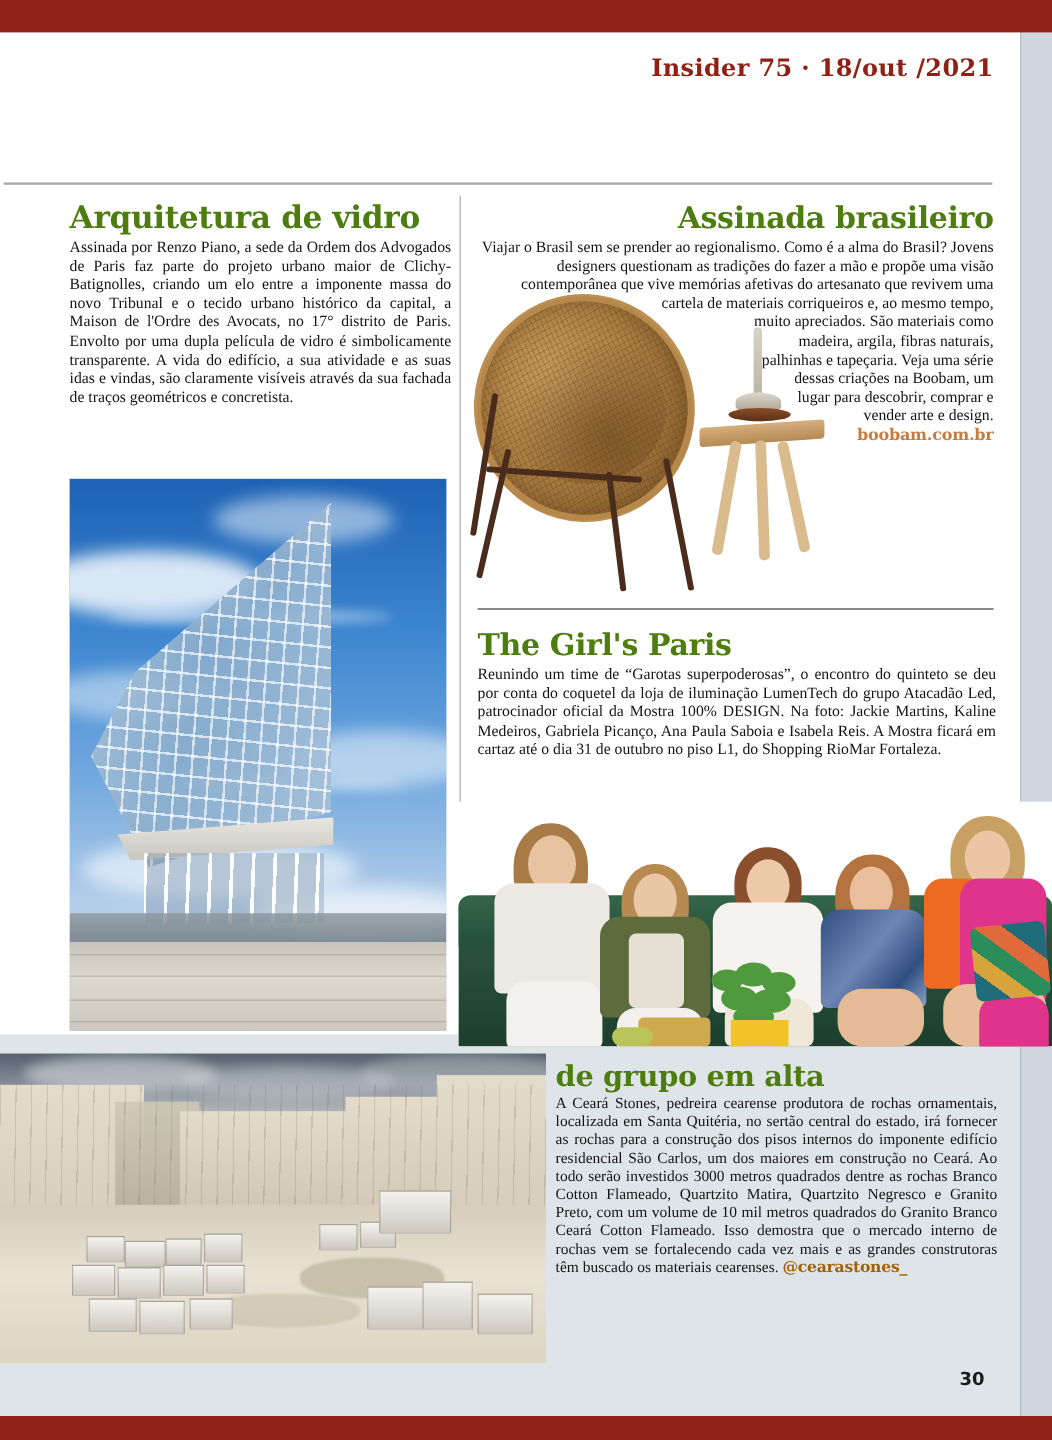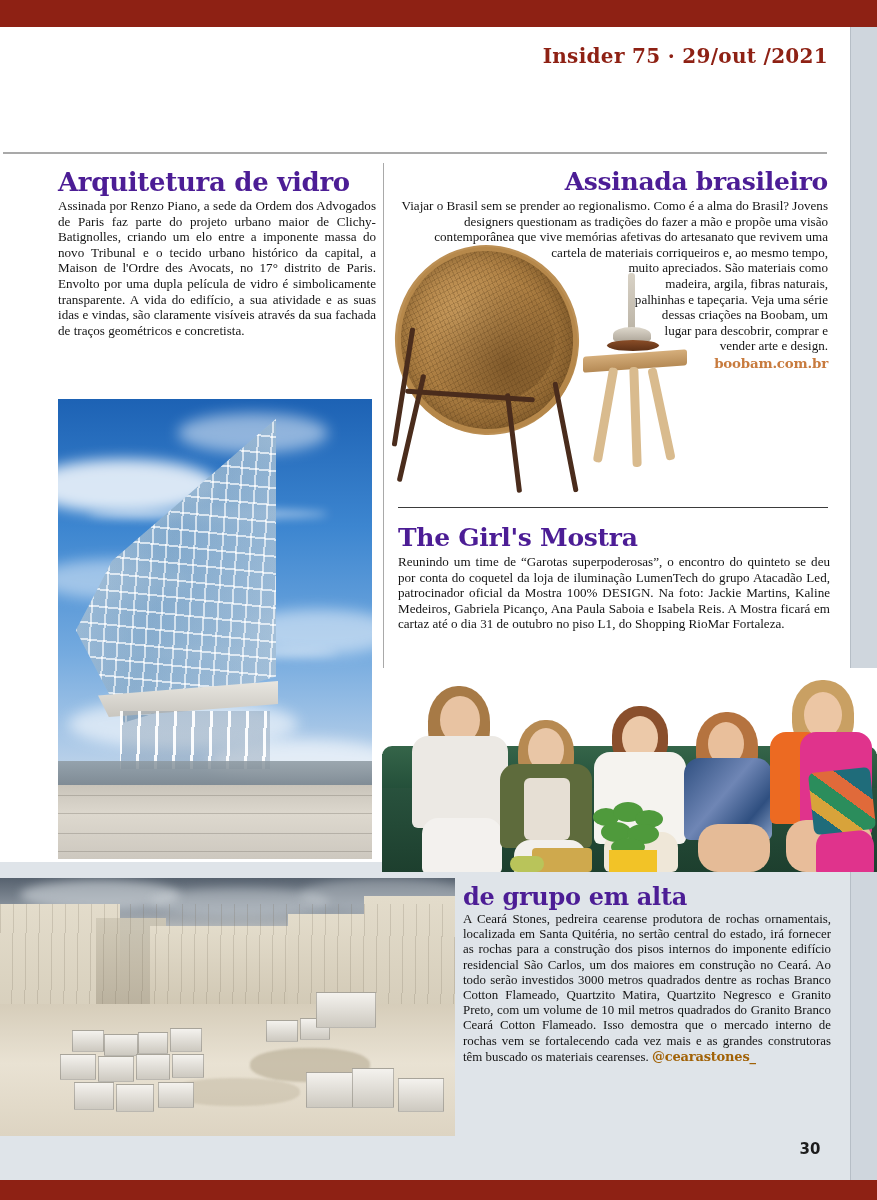--- a/index.html
+++ b/index.html
@@ -56,21 +56,21 @@
     background:#a9a9a9;
   }
   .rule-vert{
     position:absolute;left:383px;top:163px;width:1px;height:706px;
     background:#a9a9a9;
   }
   
   h1.head{
     font-family:"DejaVu Serif", serif;
     font-weight:700;
-    color:#4c1d95;
+    color:#4d7c0f;
     margin:0;
     letter-spacing:-0.3px;
   }
   p.body{
     margin:0;
     font-family:"Liberation Serif", serif;
     font-size:13.1px;
     line-height:15.6px;
     color:#141414;
     text-align:justify;
@@ -334,21 +334,21 @@
 <div class="page">
 
   <div class="bg-white-upper"></div>
   <div class="bg-lower"></div>
   <div class="page-edge"></div>
   <div class="page-edge-inner"></div>
 
   <div class="bar-top"></div>
   <div class="bar-bottom"></div>
 
-  <div class="masthead">Insider 75 · 29/out /2021</div>
+  <div class="masthead">Insider 75 · 18/out /2021</div>
   <div class="rule-top"></div>
   <div class="rule-vert"></div>
 
   <div class="art1">
     <h1 class="head">Arquitetura de vidro</h1>
     <p class="body">Assinada por Renzo Piano, a sede da Ordem dos Advogados de Paris faz parte do projeto urbano maior de Clichy-Batignolles, criando um elo entre a imponente massa do novo Tribunal e o tecido urbano histórico da capital, a Maison de l'Ordre des Avocats, no 17° distrito de Paris. Envolto por uma dupla película de vidro é simbolicamente transparente. A vida do edifício, a sua atividade e as suas idas e vindas, são claramente visíveis através da sua fachada de traços geométricos e concretista.</p>
   </div>
 
   <div class="photo-building">
     <div class="cloud" style="left:-30px;top:60px;width:190px;height:54px;"></div>
@@ -415,21 +415,21 @@
     <div class="vase-disc"></div>
     <div class="table-top"></div>
     <div class="table-leg" style="left:216px;top:124px;width:9px;height:96px;transform:rotate(10deg);"></div>
     <div class="table-leg" style="left:246px;top:124px;width:9px;height:100px;transform:rotate(-2deg);"></div>
     <div class="table-leg" style="left:272px;top:124px;width:9px;height:94px;transform:rotate(-12deg);"></div>
   </div>
 
   <div class="rule-mid"></div>
 
   <div class="art3">
-    <h1 class="head">The Girl's Mostra</h1>
+    <h1 class="head">The Girl's Paris</h1>
     <p class="body">Reunindo um time de “Garotas superpoderosas”, o encontro do quinteto se deu por conta do coquetel da loja de iluminação LumenTech do grupo Atacadão Led, patrocinador  oficial da Mostra 100% DESIGN. Na foto: Jackie Martins, Kaline Medeiros, Gabriela Picanço, Ana Paula Saboia e Isabela Reis. A Mostra ficará em cartaz até o dia 31 de outubro no piso L1, do Shopping RioMar Fortaleza.</p>
   </div>
 
   <div class="photo-group">
     <div class="sofa"></div>
     <div class="sofa-back"></div>
 
     <div class="pers" style="left:26px;width:104px;height:190px;">
       <div class="hair" style="left:20px;top:4px;width:62px;height:74px;background:#a77a46;"></div>
       <div class="head-o" style="left:32px;top:14px;width:40px;height:48px;background:#e8c3a2;"></div>

